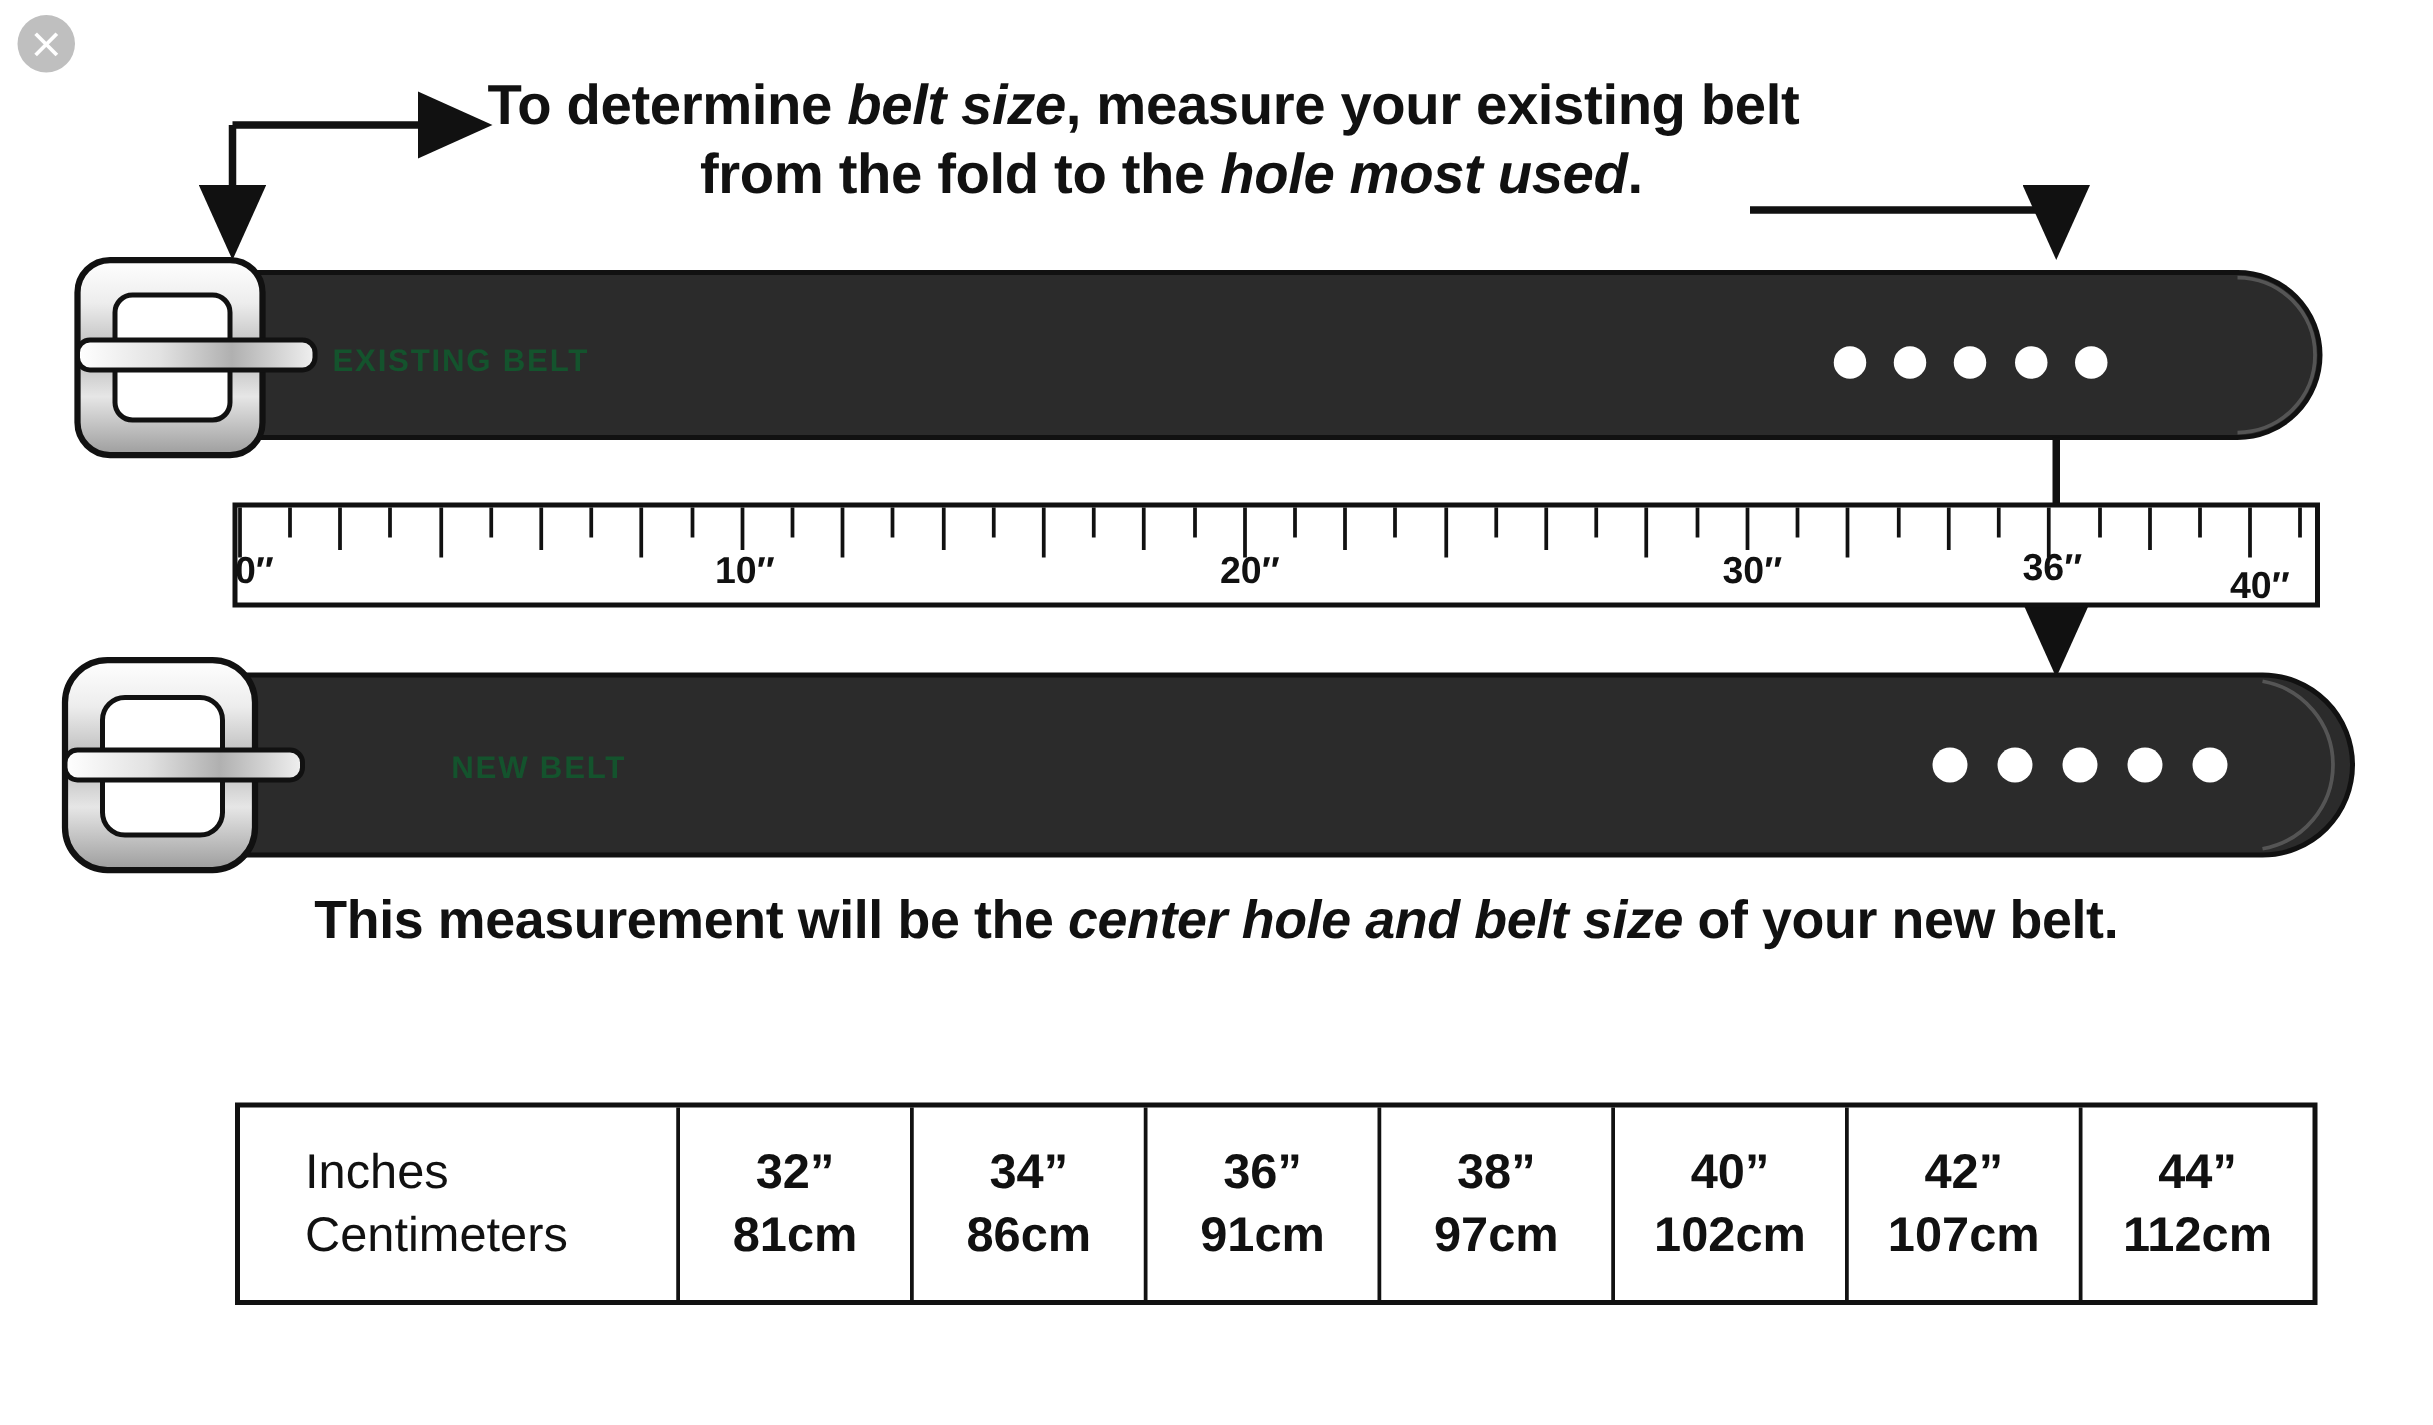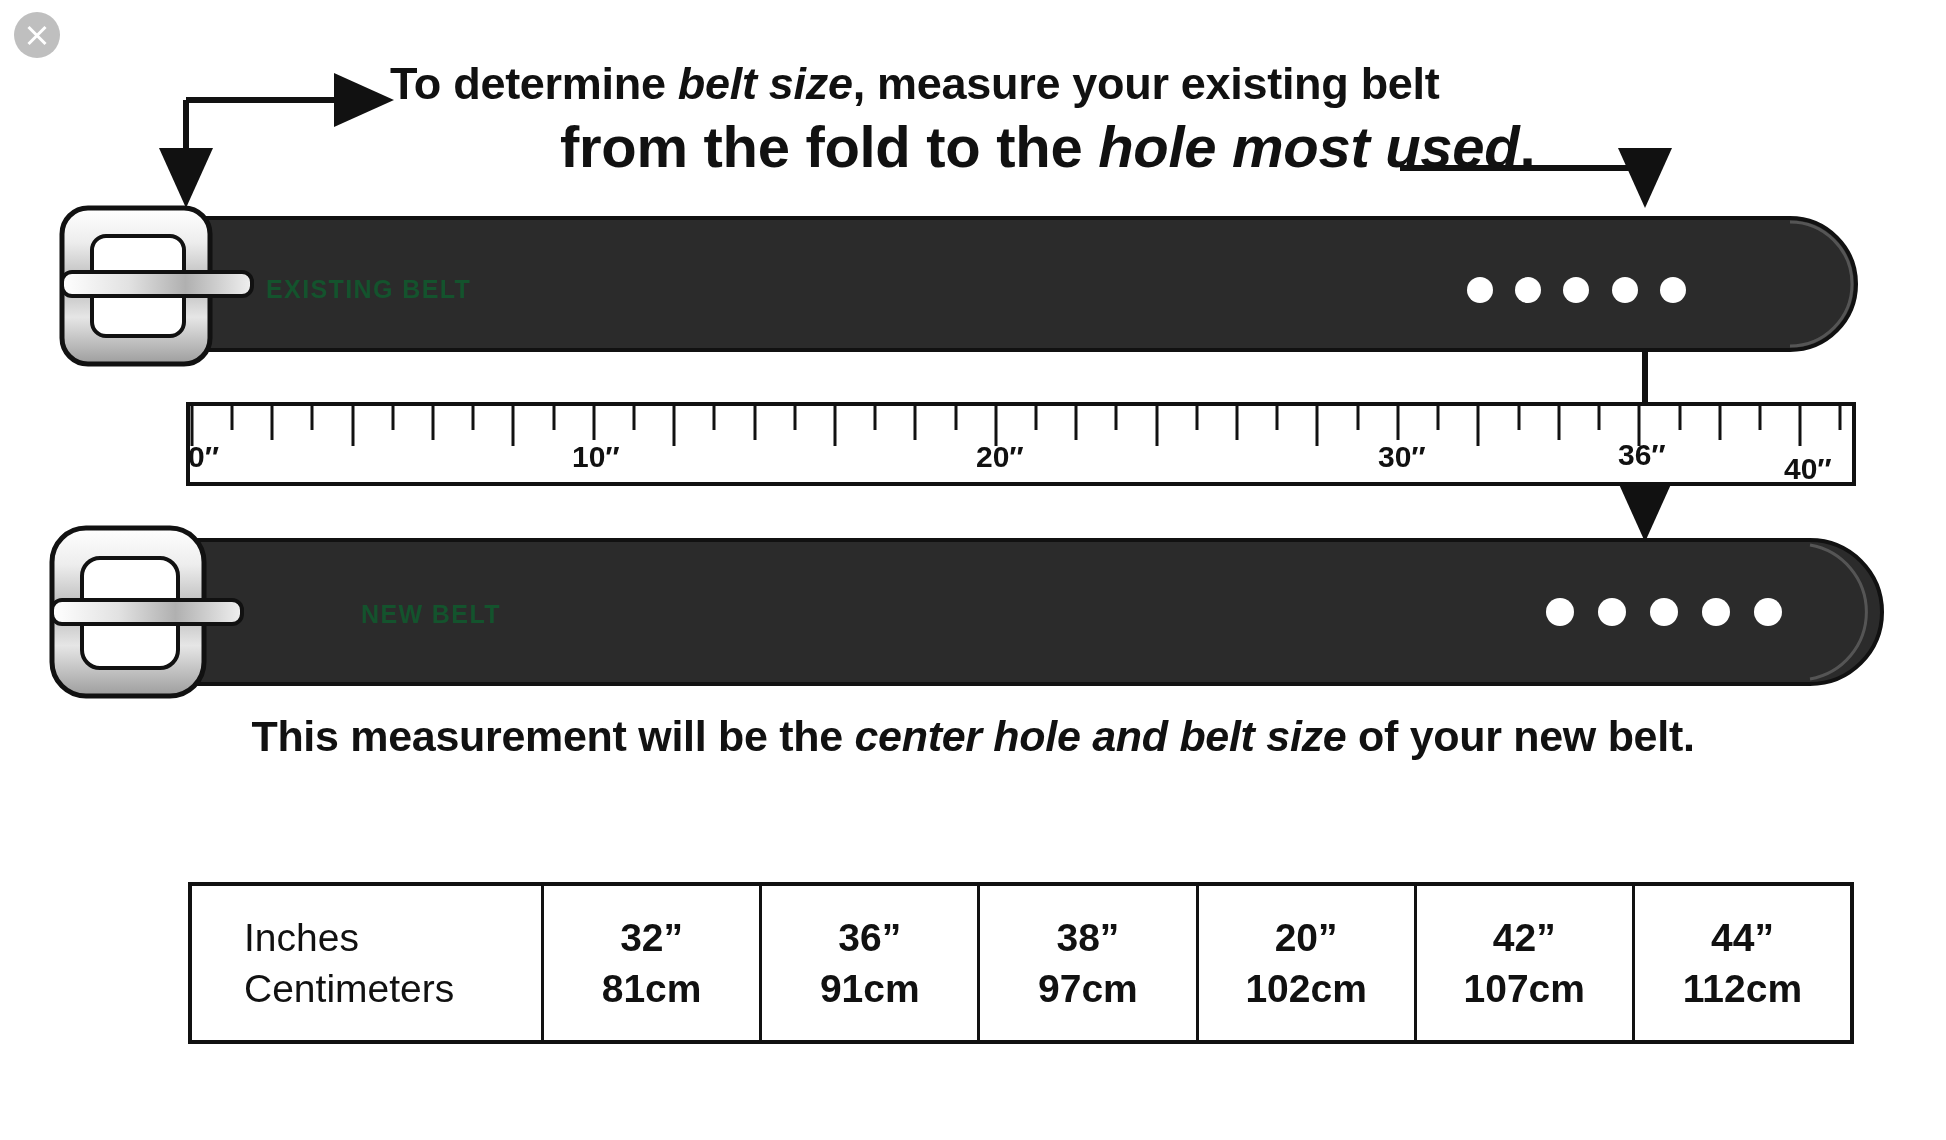--- a/index.html
+++ b/index.html
@@ -58,21 +58,21 @@
   }
   #headline-line1 {
     left: 390px;
     top: 58px;
     font-size: 45px;
     white-space: nowrap;
   }
   #headline-line2 {
     left: 560px;
     top: 113px;
-    font-size: 58px;
+    font-size: 45px;
     white-space: nowrap;
   }
   .em {
     font-style: italic;
     font-weight: 700;
   }
 
   
   .belt-label {
     position: absolute;
@@ -320,33 +320,37 @@
     <div class="tcol label-col">
       <div class="tcell row-in">Inches</div>
       <div class="tcell row-cm">Centimeters</div>
     </div>
 
     <div class="tcol data-col">
       <div class="tcell row-in">32”</div>
       <div class="tcell row-cm">81cm</div>
     </div>
 
+    <div class="tcol data-col">
+      <div class="tcell row-in">34”</div>
+      <div class="tcell row-cm">86cm</div>
+    </div>
 
     <div class="tcol data-col">
       <div class="tcell row-in">36”</div>
       <div class="tcell row-cm">91cm</div>
     </div>
 
     <div class="tcol data-col">
       <div class="tcell row-in">38”</div>
       <div class="tcell row-cm">97cm</div>
     </div>
 
     <div class="tcol data-col">
-      <div class="tcell row-in">20”</div>
+      <div class="tcell row-in">40”</div>
       <div class="tcell row-cm">102cm</div>
     </div>
 
     <div class="tcol data-col">
       <div class="tcell row-in">42”</div>
       <div class="tcell row-cm">107cm</div>
     </div>
 
     <div class="tcol data-col">
       <div class="tcell row-in">44”</div>

